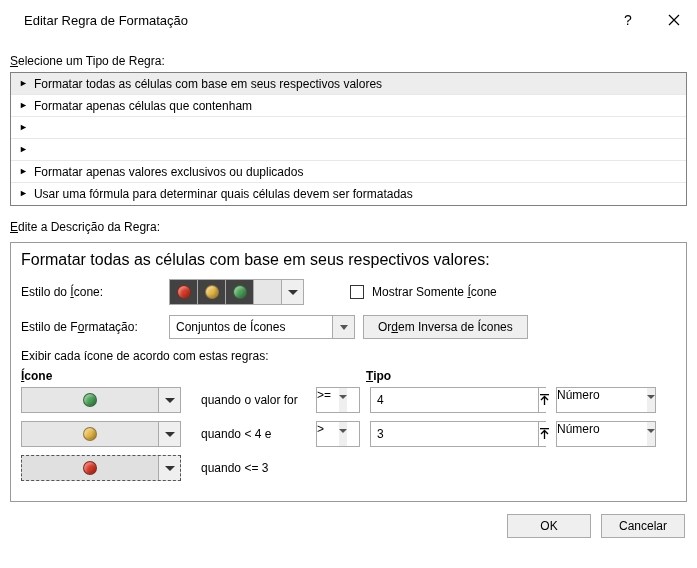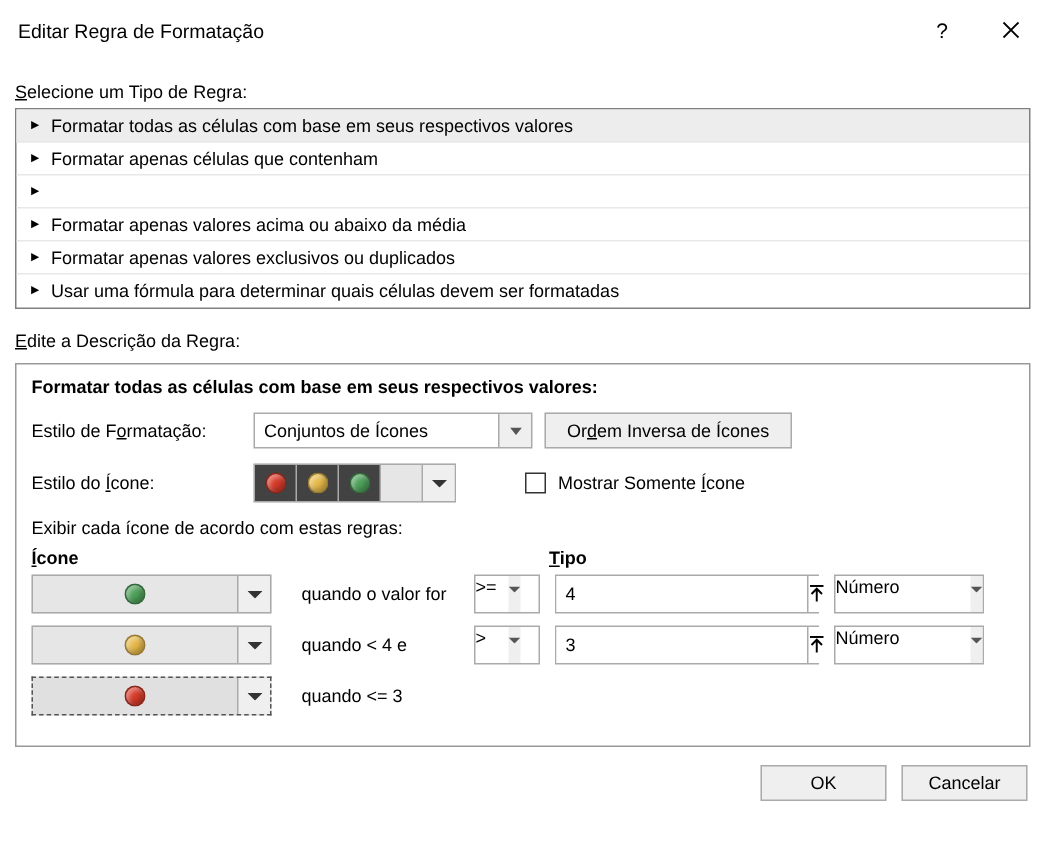--- a/index.html
+++ b/index.html
@@ -10,21 +10,21 @@
     background: #fff;
     color: #000;
     width: 697px;
     height: 568px;
     overflow: hidden;
   }
   .titlebar {
     display:flex;
     align-items:center;
     height: 40px;
-    padding: 0 0 0 12px;
+    padding: 0 0 0 24px;
   }
   .titlebar .title { flex:1; font-size:13px; }
   .titlebar .tbtn {
     width: 46px; height: 100%;
     display:flex; align-items:center; justify-content:center;
     font-size:14px;
   }
   .section-label {
     padding: 14px 12px 4px 10px;
     font-size: 12px;
@@ -45,22 +45,22 @@
   }
   .rule-item:last-child { border-bottom:none; }
   .rule-item.selected { background:#ededed; }
   .rule-arrow { font-size:9px; position:relative; top:-1px; }
   .edit-box {
     margin: 4px 10px 0 10px;
     border: 1px solid #999;
     padding: 8px 10px 12px 10px;
   }
   .edit-heading {
-    font-weight: bold;
-    font-size: 12px;
+    font-weight: normal;
+    font-size: 16px;
     margin-bottom: 10px;
   }
   .row {
     display:flex;
     align-items:center;
     gap:8px;
     margin-bottom: 10px;
   }
   .lbl { width: 140px; }
   .combo {
@@ -212,84 +212,83 @@
   </div>
   <div class="rule-item">
     <span class="rule-arrow">►</span>
     <span>Formatar apenas células que contenham</span>
   </div>
   <div class="rule-item">
     <span class="rule-arrow">►</span>
   </div>
   <div class="rule-item">
     <span class="rule-arrow">►</span>
-    <span>Formatar apenas valores acima ou abaixo da média</span>
   </div>
   <div class="rule-item">
     <span class="rule-arrow">►</span>
     <span>Formatar apenas valores exclusivos ou duplicados</span>
   </div>
   <div class="rule-item">
     <span class="rule-arrow">►</span>
     <span>Usar uma fórmula para determinar quais células devem ser formatadas</span>
   </div>
 </div>
 
 <div class="section-label">
   <span class="underline">E</span><span id="edit-desc-rest">dite a Descrição da Regra:</span>
 </div>
 
 <div class="edit-box">
   <div class="edit-heading">Formatar todas as células com base em seus respectivos valores:</div>
+
+  <div class="row">
+    <div class="lbl">
+      <span>Estilo do </span><span class="underline">Í</span><span>cone:</span>
+    </div>
+    <div class="icon-style-preview">
+      <div class="preview-block">
+          <div class="traffic red"></div>
+        </div>
+      <div class="preview-block">
+          <div class="traffic yellow"></div>
+        </div>
+      <div class="preview-block">
+          <div class="traffic green"></div>
+        </div>
+      <div style="flex:1"></div>
+      <div class="dropbtn" style="height:100%">
+        <svg width="10" height="5" viewBox="0 0 10 5">
+            <path d="M0 0 L5 5 L10 0 Z" fill="#333"></path>
+          </svg>
+      </div>
+    </div>
+    <div style="width:30px"></div>
+    <span class="checkbox"></span>
+    <span>
+      <span>Mostrar Somente </span><span class="underline">Í</span><span>cone</span>
+    </span>
+  </div>
 
   <div class="row">
     <div class="lbl">
       <span>Estilo de F</span><span class="underline">o</span><span>rmatação:</span>
     </div>
     <div class="combo" style="width:186px">
       <div class="combo-text">Conjuntos de Ícones</div>
       <div class="combo-btn">
         <svg width="8" height="5" viewBox="0 0 8 5">
             <path d="M0 0 L4 5 L8 0 Z" fill="#555"></path>
           </svg>
       </div>
     </div>
     <div class="btn">
       <span>Or</span>
         <span class="underline">d</span>
         <span>em Inversa de Ícones</span>
     </div>
-  </div>
-
-  <div class="row">
-    <div class="lbl">
-      <span>Estilo do </span><span class="underline">Í</span><span>cone:</span>
-    </div>
-    <div class="icon-style-preview">
-      <div class="preview-block">
-          <div class="traffic red"></div>
-        </div>
-      <div class="preview-block">
-          <div class="traffic yellow"></div>
-        </div>
-      <div class="preview-block">
-          <div class="traffic green"></div>
-        </div>
-      <div style="flex:1"></div>
-      <div class="dropbtn" style="height:100%">
-        <svg width="10" height="5" viewBox="0 0 10 5">
-            <path d="M0 0 L5 5 L10 0 Z" fill="#333"></path>
-          </svg>
-      </div>
-    </div>
-    <div style="width:30px"></div>
-    <span class="checkbox"></span>
-    <span>
-      <span>Mostrar Somente </span><span class="underline">Í</span><span>cone</span>
-    </span>
   </div>
 
   <div class="subtext">Exibir cada ícone de acordo com estas regras:</div>
 
   <div class="headers">
     <div class="col-icone"><span class="underline">Í</span><span>cone</span></div>
     <div class="col-spacer1"></div>
     <div class="col-tipo"><span class="underline">T</span><span>ipo</span></div>
   </div>
 

